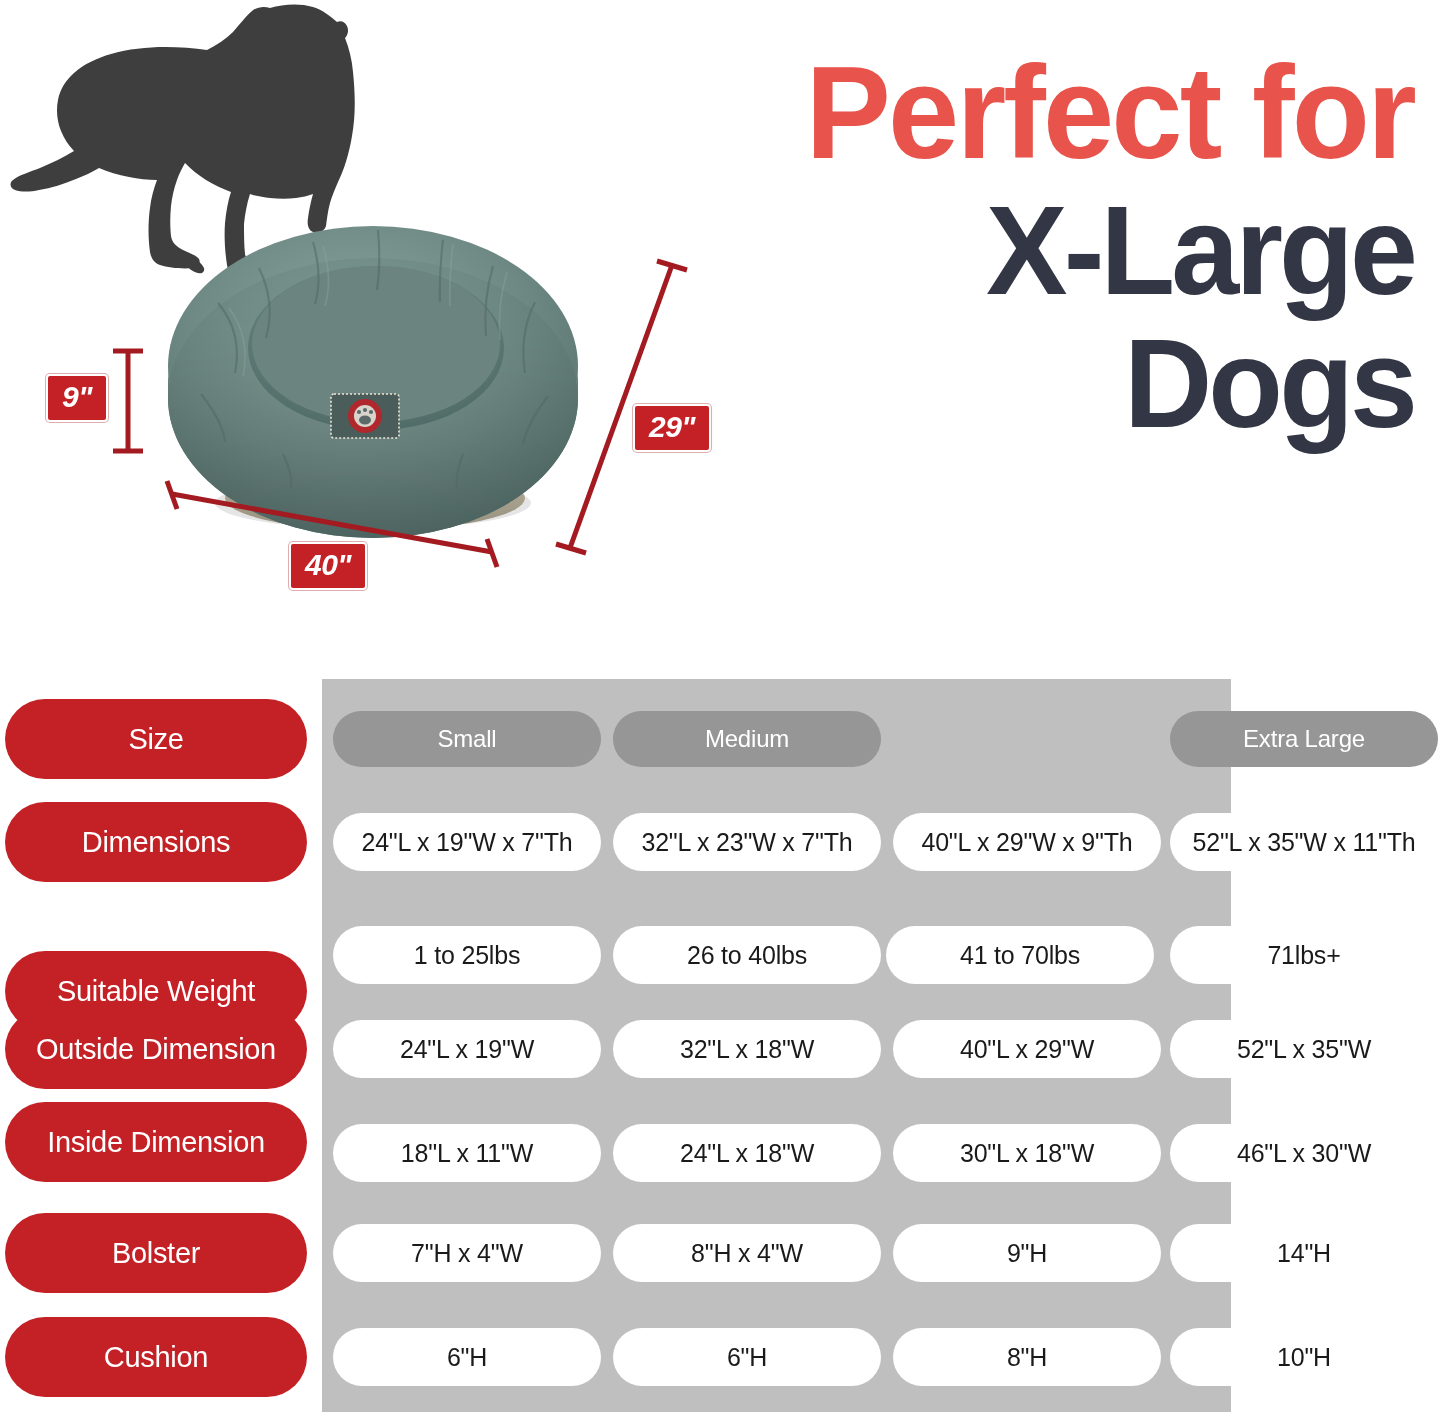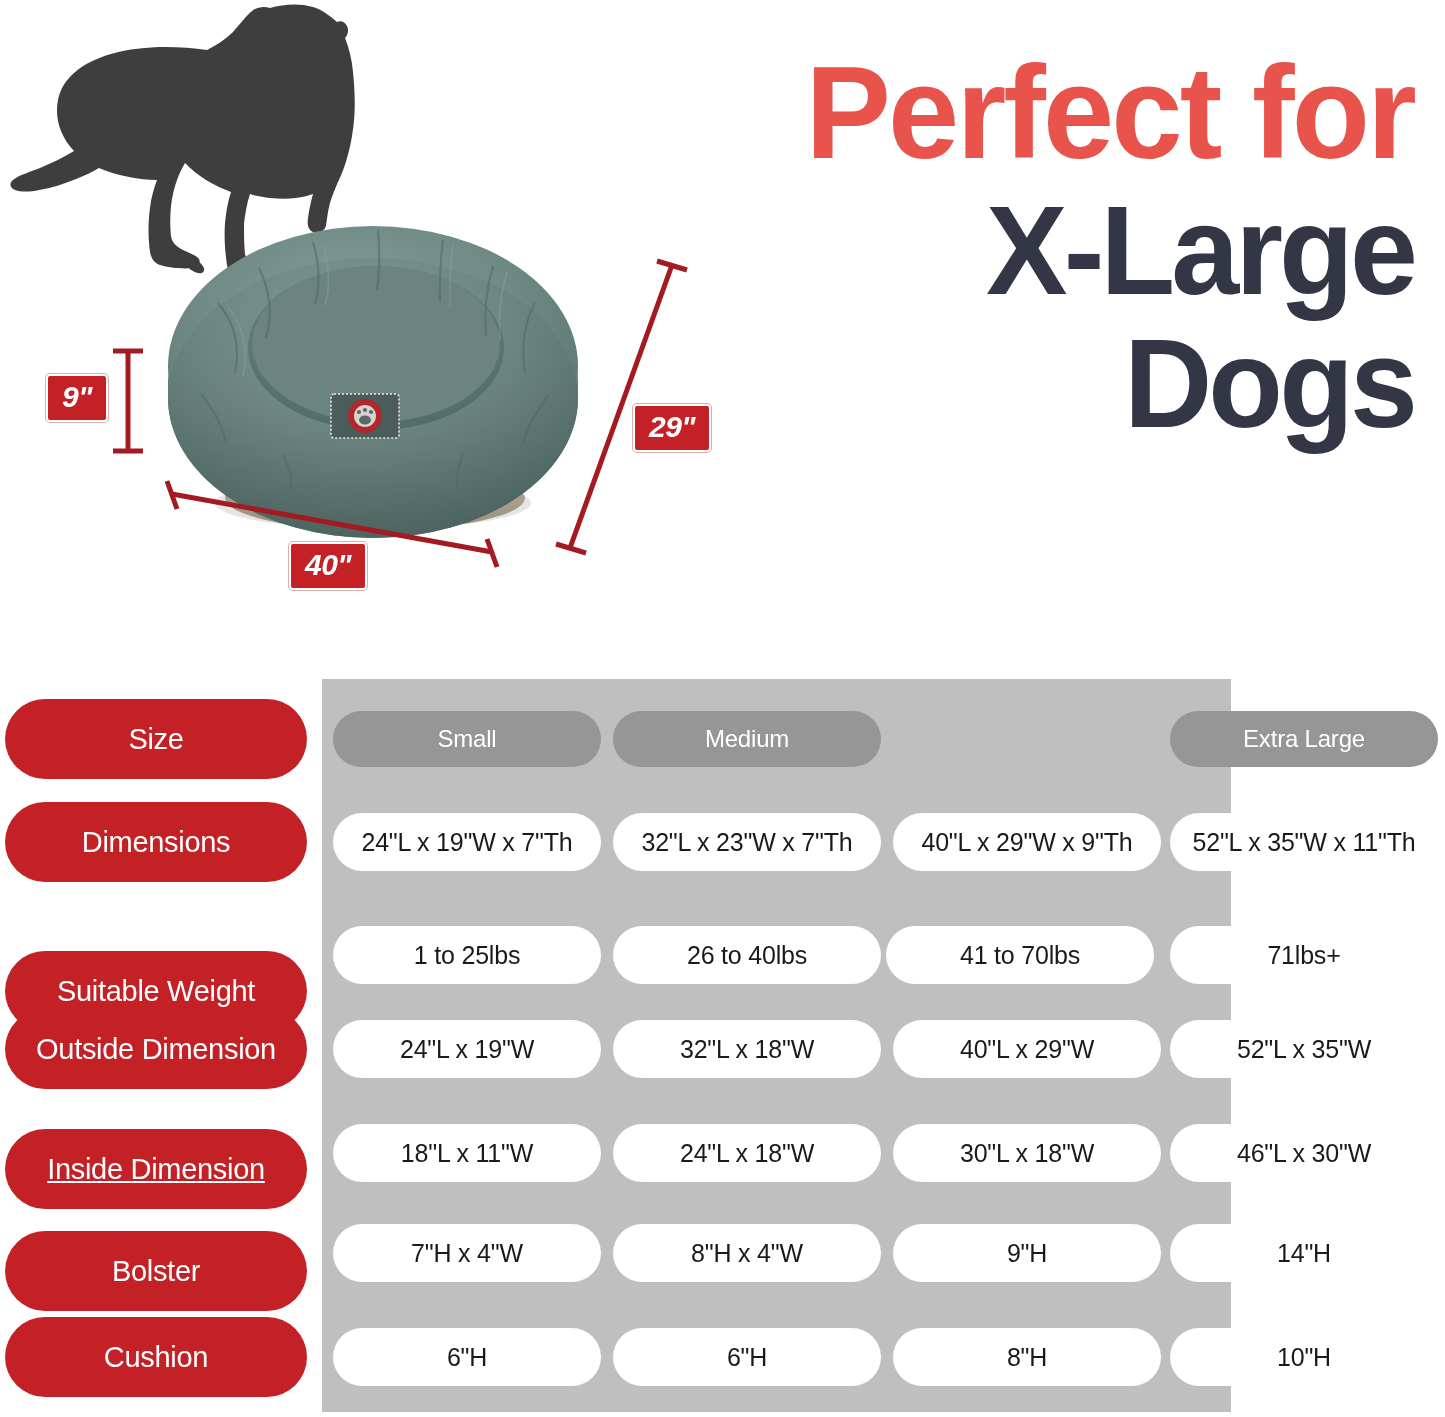--- a/index.html
+++ b/index.html
@@ -364,18 +364,18 @@
       <div class="cell value" style="left: 11px; top: 649px; width: 268px;">6"H</div>
       <div class="cell value" style="left: 291px; top: 649px; width: 268px;">6"H</div>
       <div class="cell value" style="left: 571px; top: 649px; width: 268px;">8"H</div>
       <div class="cell value" style="left: 848px; top: 649px; width: 268px;">10"H</div>
     </div>
   <div id="label-column">
       <div class="row-label" style="top: 20px;">Size</div>
       <div class="row-label" style="top: 123px;">Dimensions</div>
       <div class="row-label" style="top: 248px; margin-top: 24px;">Suitable Weight</div>
       <div class="row-label" style="top: 330px;">Outside Dimension</div>
-      <div class="row-label" style="top: 450px; text-decoration: underline;">Inside Dimension</div>
-      <div class="row-label" style="top: 552px;">Bolster</div>
+      <div class="row-label" style="top: 423px;">Inside Dimension</div>
+      <div class="row-label" style="top: 534px;">Bolster</div>
       <div class="row-label" style="top: 638px;">Cushion</div>
     </div>
 
 </div>
 
 </body></html>

